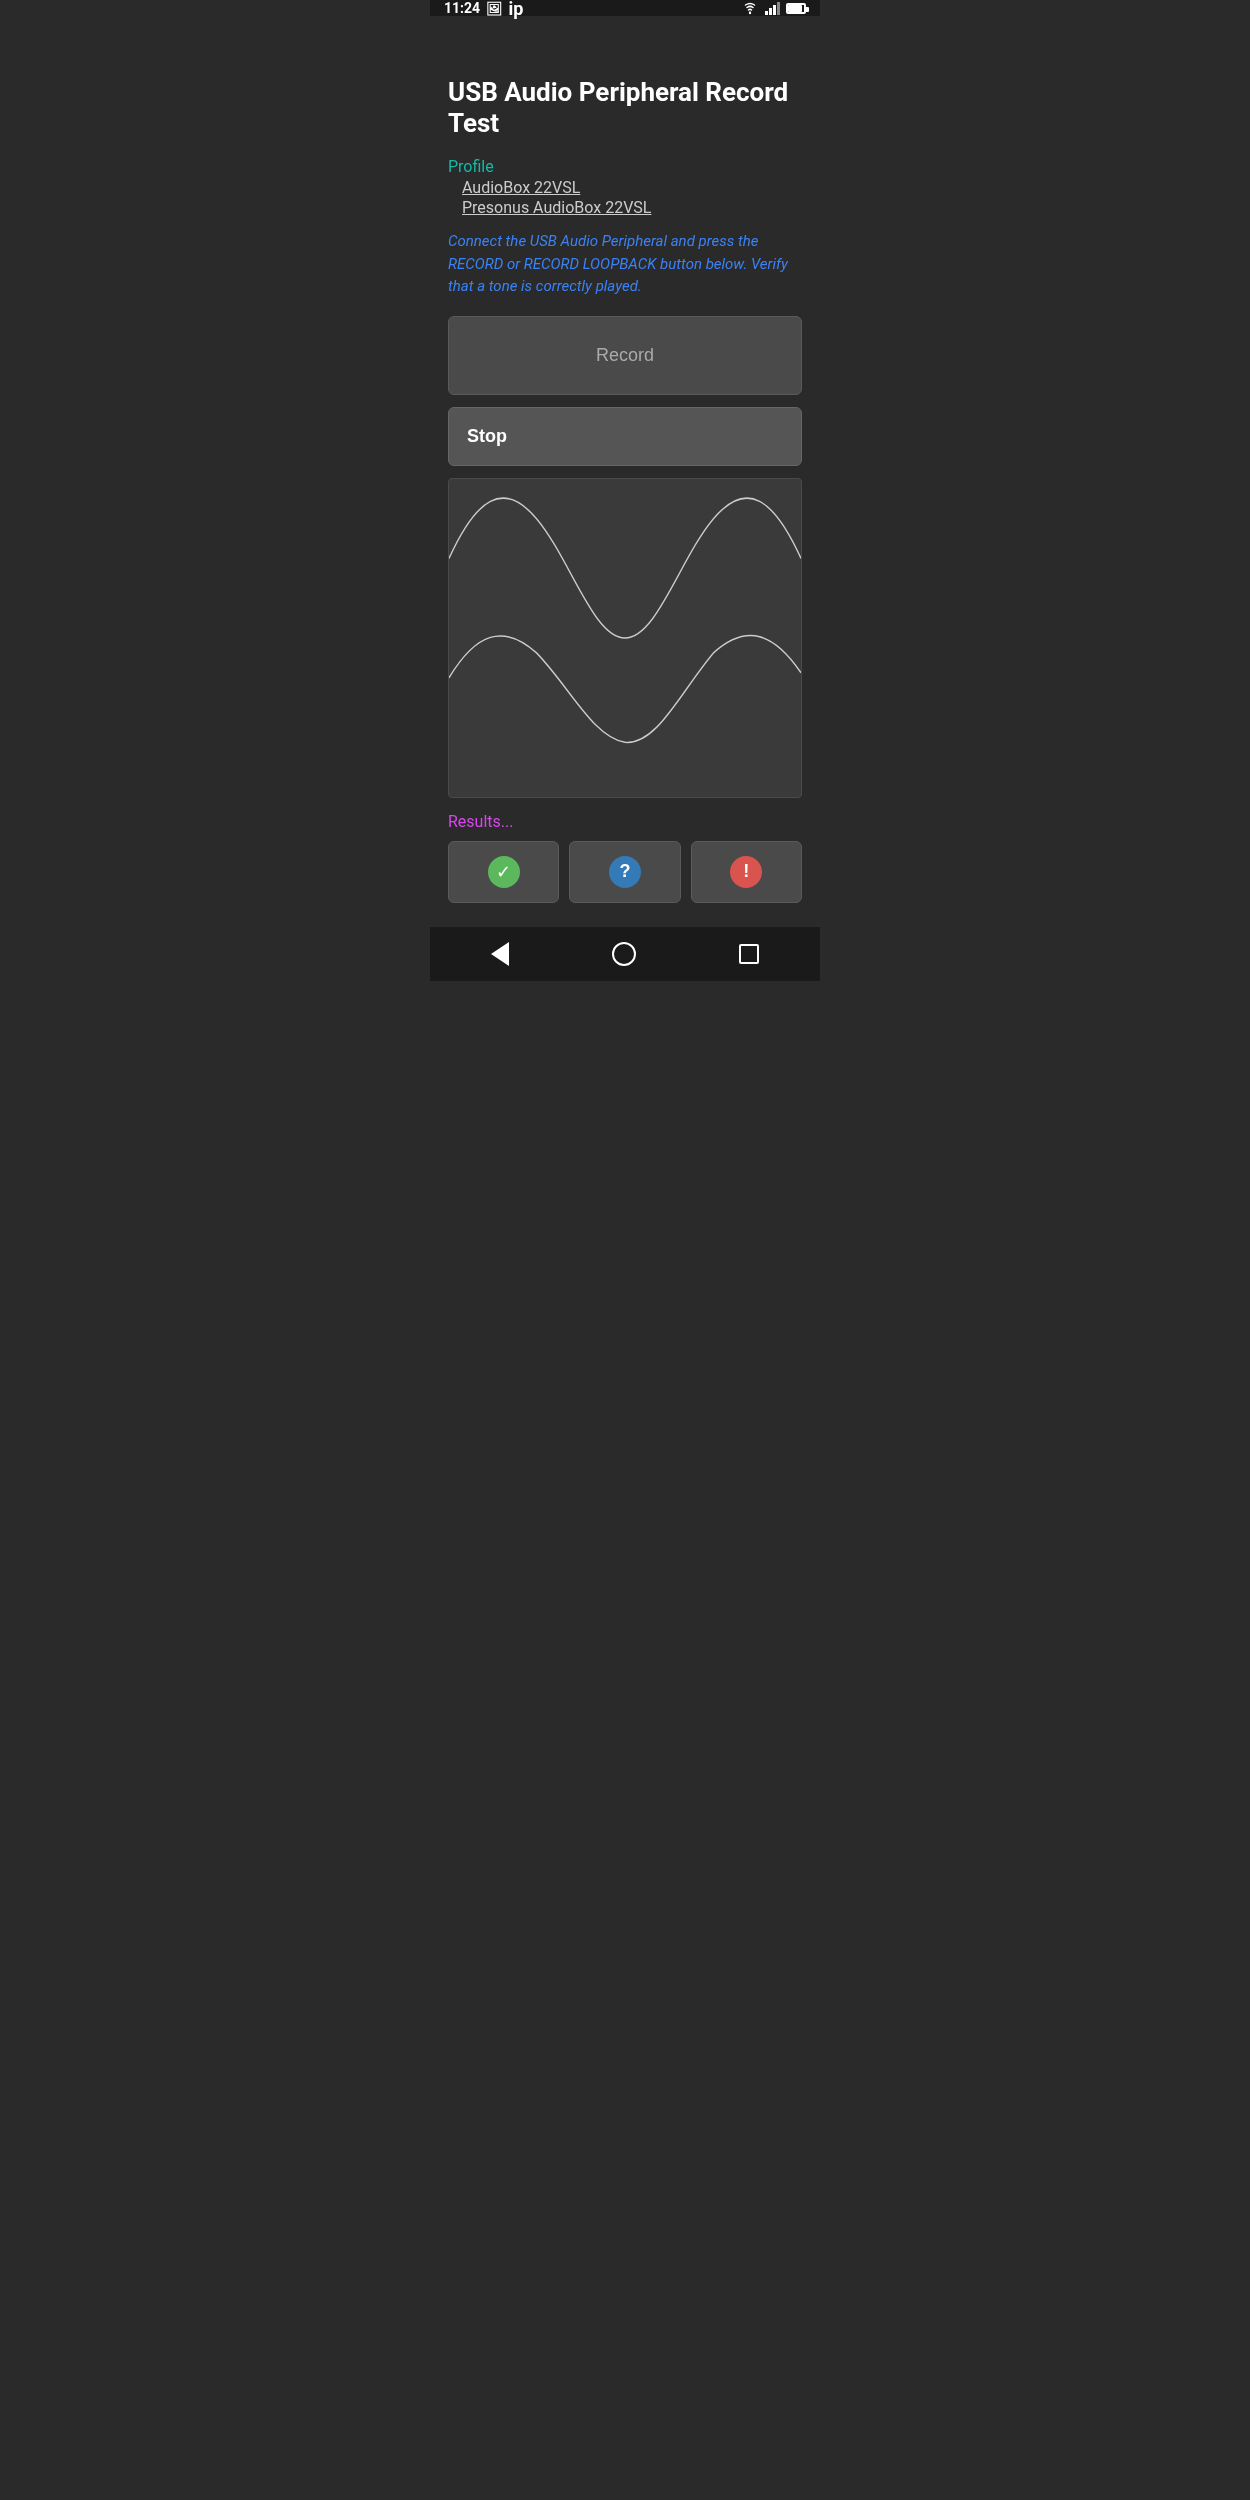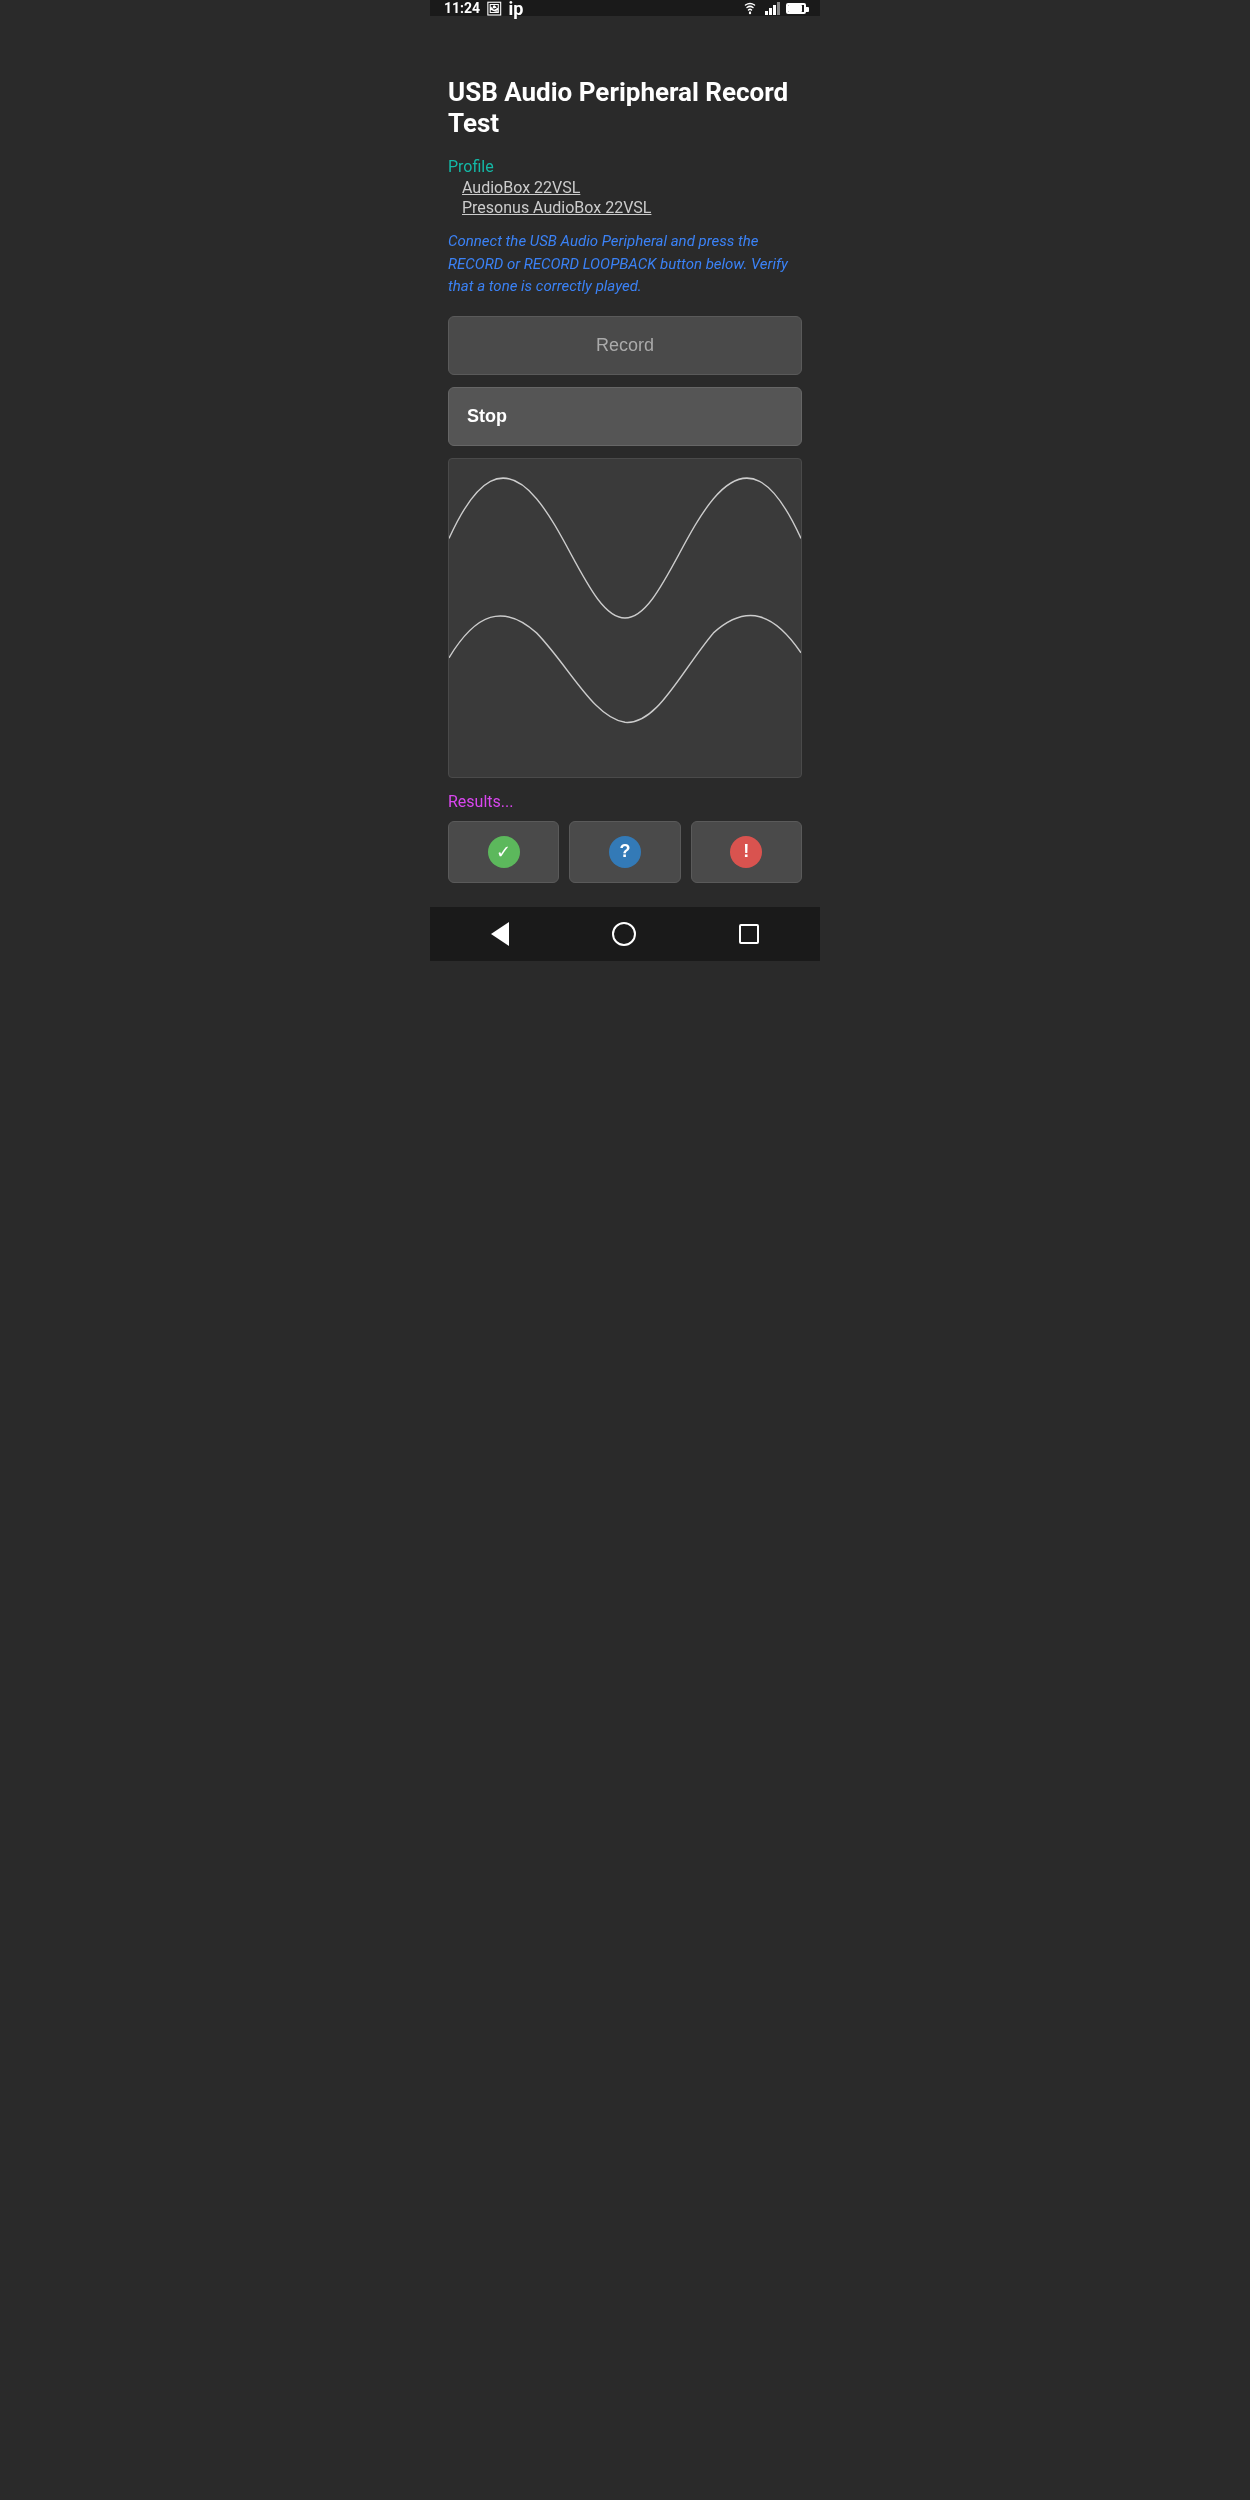--- a/index.html
+++ b/index.html
@@ -110,21 +110,21 @@
       color: #3b82f6;
       line-height: 1.5;
       margin-bottom: 18px;
       font-style: italic;
     }
 
     
     .btn-record {
       display: block;
       width: 100%;
-      padding: 18px;
+      padding: 28px;
       background: #4a4a4a;
       border: 1px solid #5a5a5a;
       border-radius: 6px;
       color: #aaaaaa;
       font-size: 18px;
       text-align: center;
       cursor: pointer;
       margin-bottom: 12px;
       outline: none;
     }

